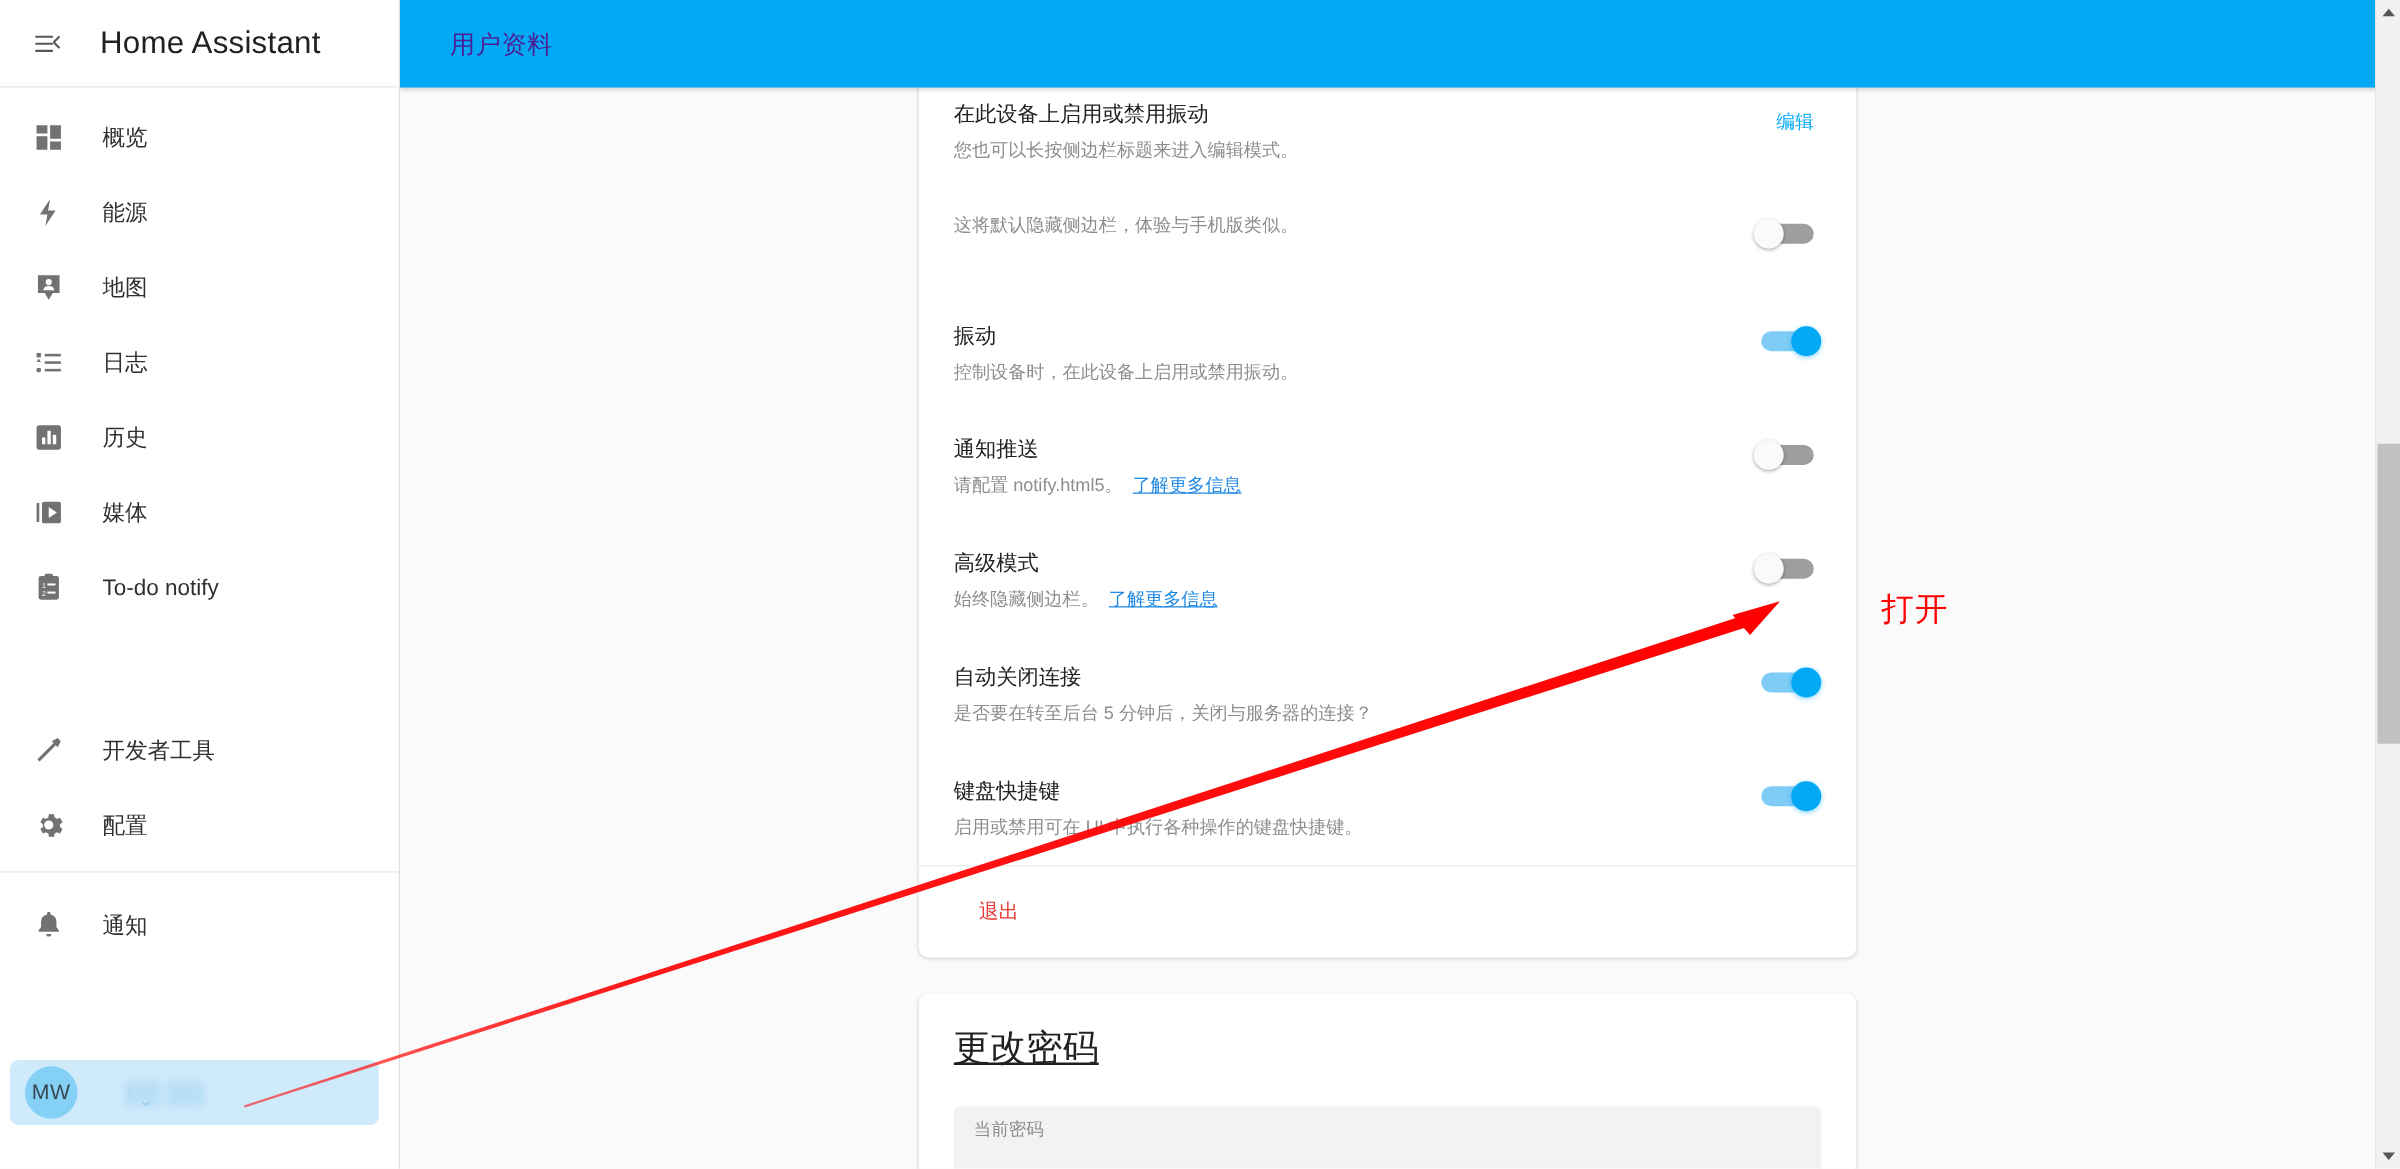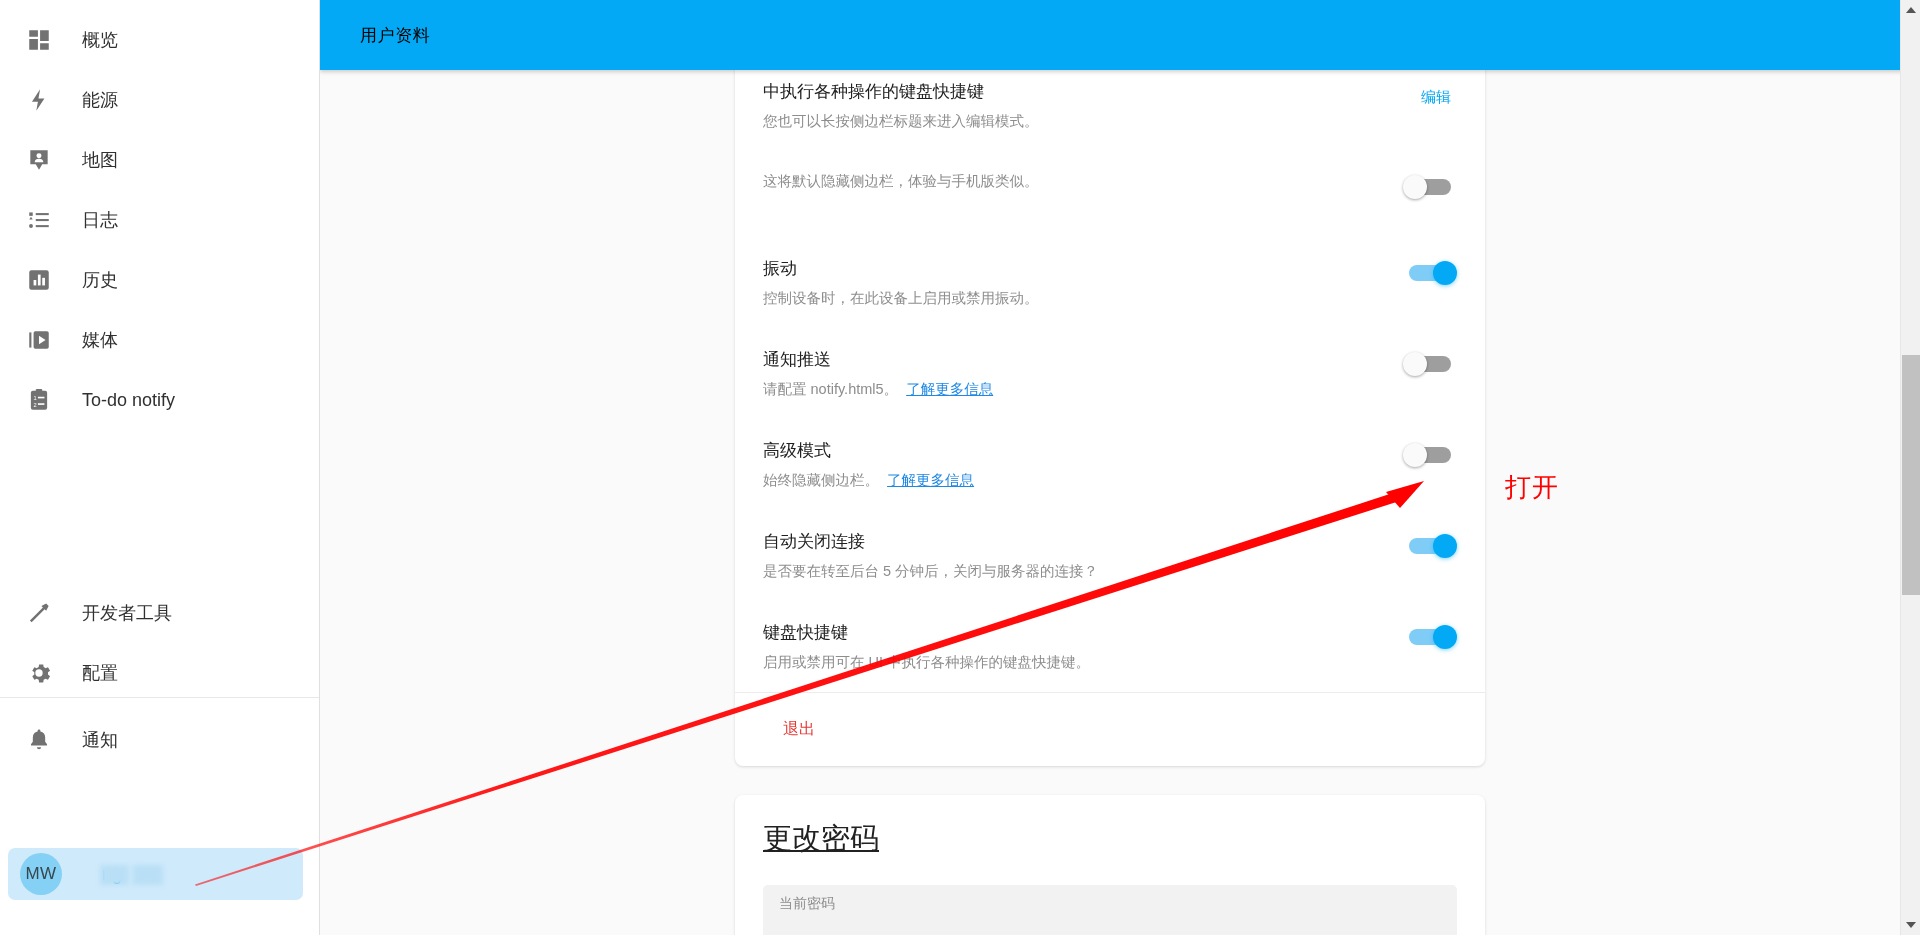--- a/index.html
+++ b/index.html
@@ -53,21 +53,21 @@
   }
   .nav-item .lbl {
     margin-left: 26px;
     font-size: 18px;
     color: #303030;
     white-space: nowrap;
   }
   #nav-bottom {
     position: absolute;
     left: 0; right: 0;
-    top: 583px;
+    top: 570px;
   }
   #sidebar-divider {
     position: absolute;
     left: 0; right: 0; top: 697px;
     height: 1px; background: #e8e8e8;
   }
   #notif-item {
     position: absolute; left: 0; right: 0; top: 710px;
   }
   #profile-item {
@@ -110,22 +110,22 @@
     position: absolute;
     left: 320px; top: 0;
     width: 1600px; height: 70px;
     background: #03a9f4;
     display: flex; align-items: center;
     padding-left: 40px;
     z-index: 4;
     box-shadow: 0 2px 4px rgba(0,0,0,0.18);
   }
   #topbar-title {
-    color: #000000;
-    font-size: 17px;
+    color: #4c1d95;
+    font-size: 20px;
     letter-spacing: 0.6px;
   }
 
   
   #content {
     position: absolute;
     left: 320px; top: 70px;
     width: 1580px; height: 865px;
     background: #fafafa;
     overflow: hidden;
@@ -272,20 +272,29 @@
   .tri.up { border-left: 5px solid transparent; border-right: 5px solid transparent; border-bottom: 6px solid #555; }
   .tri.down { border-left: 5px solid transparent; border-right: 5px solid transparent; border-top: 6px solid #555; }
 </style>
 </head>
 <body>
 
 <div id="app">
 
   <div id="sidebar">
 
+    <div id="sidebar-header">
+      <div class="menu-btn">
+        <svg width="26" height="26" viewBox="0 0 24 24">
+          <path fill="#555" d="M3 6h13v1.6H3V6zm0 5.2h13v1.6H3v-1.6zM3 16.4h13V18H3v-1.6z"></path>
+          <path fill="#555" d="M21.4 7.1l-1.1-1.1-4.1 4.1v1.5l4.1 4.1 1.1-1.1-3.7-3.7 3.7-3.8z"></path>
+        </svg>
+      </div>
+      <div class="title-text">Home Assistant</div>
+    </div>
 
     <div id="nav-top">
 
       <div class="nav-item">
         <span class="ic">
           <svg width="26" height="26" viewBox="0 0 24 24">
             <path fill="#727272" d="M3 3h8v6H3V3zm0 8h8v10H3V11zm10-8h8v10h-8V3zm0 12h8v6h-8v-6z"></path>
           </svg>
         </span>
         <span class="lbl">概览</span>
@@ -409,21 +418,21 @@
   <div id="topbar">
     <div id="topbar-title">用户资料</div>
   </div>
 
   <div id="content">
 
     <div id="card-profile">
 
       <div class="setting-row">
         <div class="setting-text">
-          <div class="setting-title">中执行各种操作的键盘快捷键</div>
+          <div class="setting-title">在此设备上启用或禁用振动</div>
           <div class="setting-desc">您也可以长按侧边栏标题来进入编辑模式。</div>
         </div>
         <div class="setting-ctrl">
           <span class="edit-link">编辑</span>
         </div>
       </div>
 
       <div class="setting-row">
         <div class="setting-text">
           <div class="setting-desc">这将默认隐藏侧边栏，体验与手机版类似。</div>

